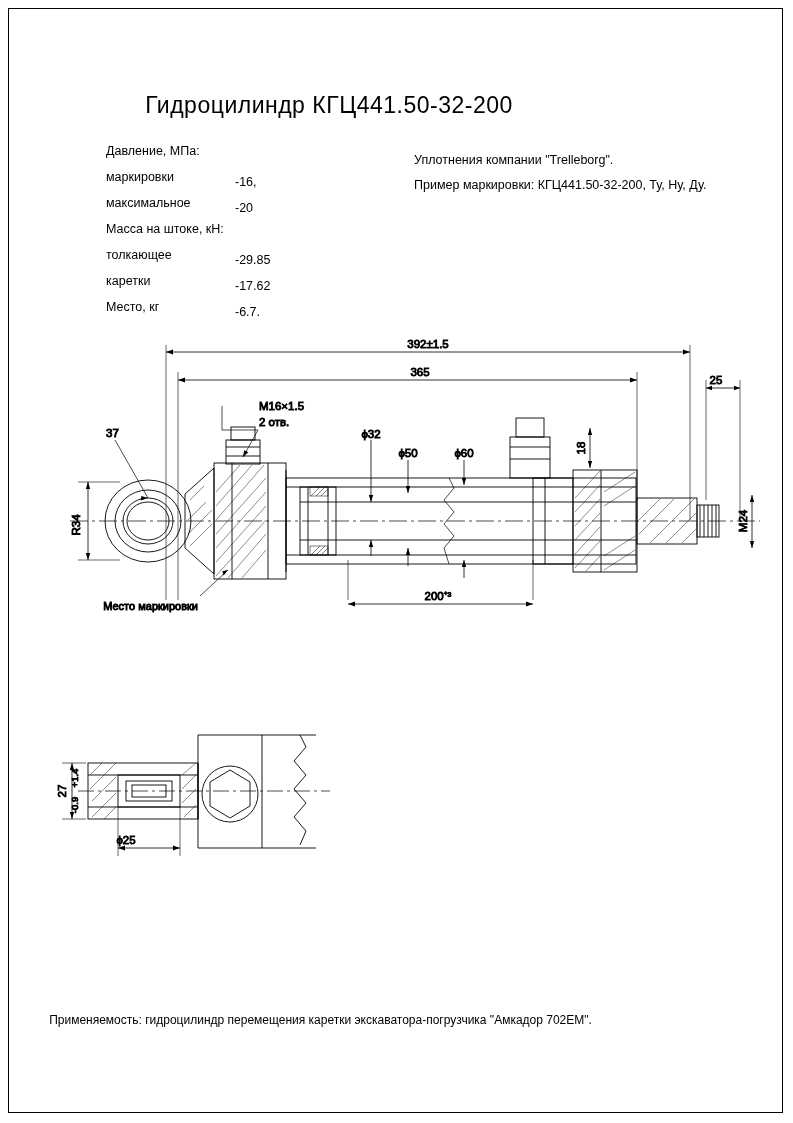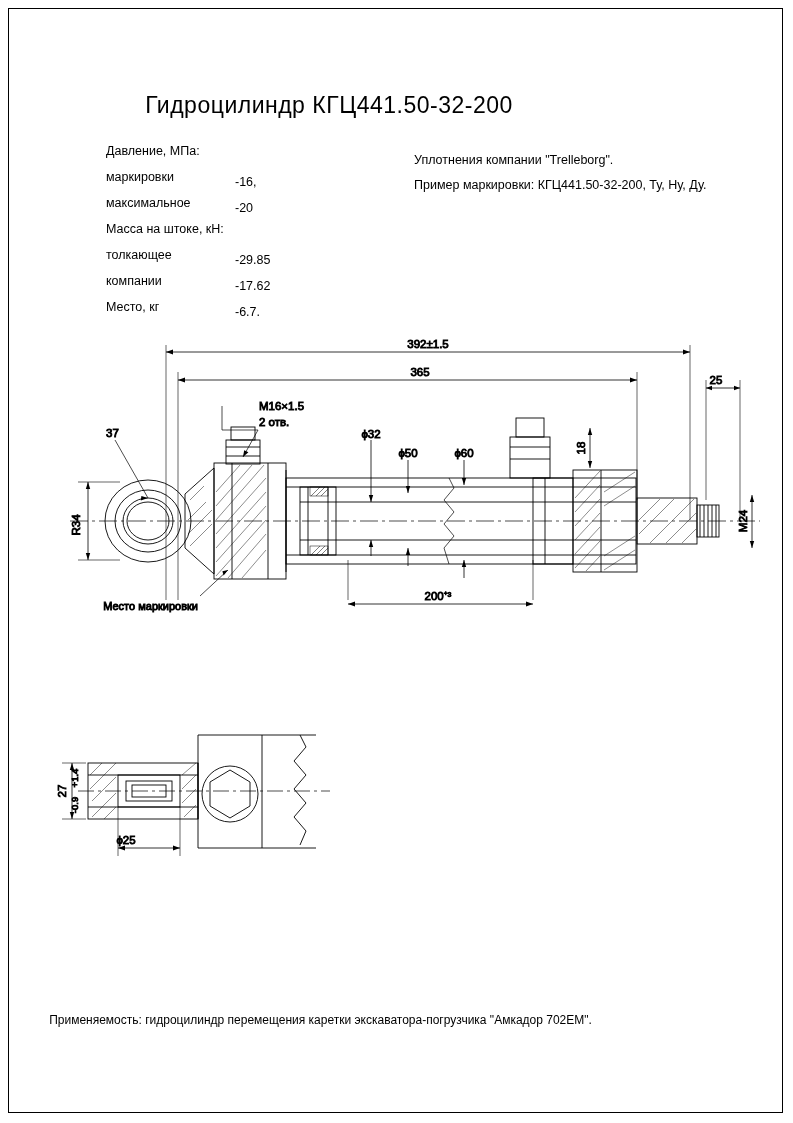--- a/index.html
+++ b/index.html
@@ -127,21 +127,21 @@
       <span class="spec-value">-20</span>
     </div>
     <div class="spec-row">
       <span class="spec-label">Масса на штоке, кН:</span>
     </div>
     <div class="spec-row">
       <span class="spec-label">толкающее</span>
       <span class="spec-value">-29.85</span>
     </div>
     <div class="spec-row">
-      <span class="spec-label">компании</span>
+      <span class="spec-label">каретки</span>
       <span class="spec-value">-17.62</span>
     </div>
     <div class="spec-row">
       <span class="spec-label">Место, кг</span>
       <span class="spec-value">-6.7.</span>
     </div>
   </div>
 
   <div class="notes">
     <div>Уплотнения компании "Trelleborg".</div>

